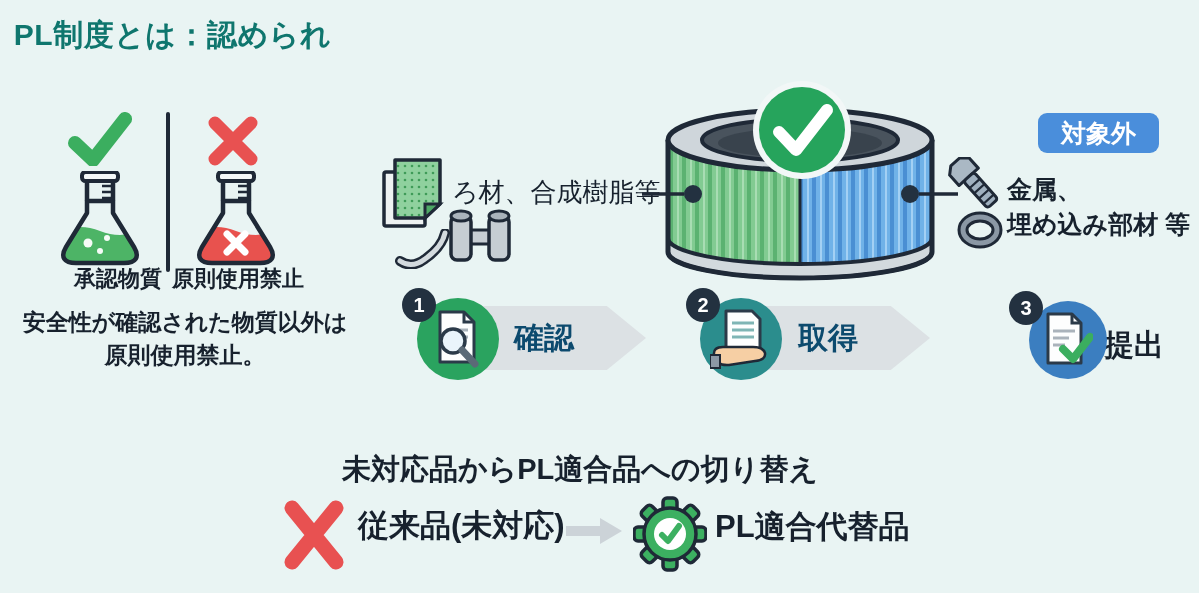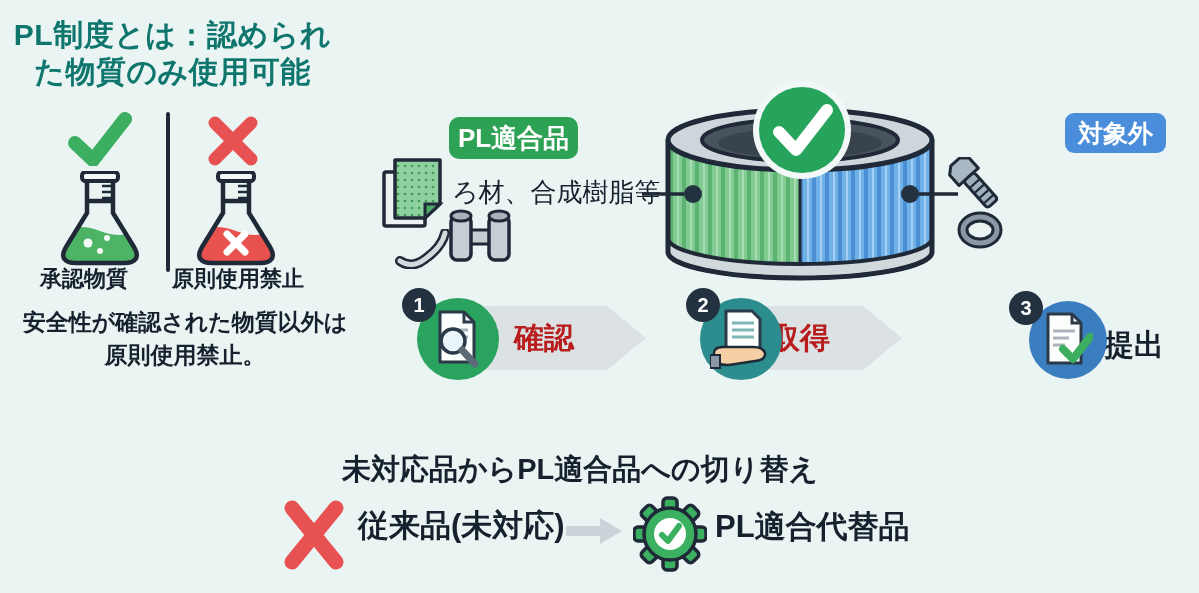--- a/index.html
+++ b/index.html
@@ -7,57 +7,56 @@
     position:relative;width:1199px;height:593px;overflow:hidden;
     background:#e9f4f3;
     font-family:"Liberation Sans","DejaVu Sans",sans-serif;
     color:#17212d;
   }
   .abs{position:absolute;}
   .ttl{font-weight:700;color:#0f766e;}
   
   .left-title{left:0;top:16px;width:345px;text-align:center;font-size:30px;line-height:37px;letter-spacing:.5px;}
   .divider{left:166px;top:112px;width:4px;height:160px;background:#1f2937;border-radius:2px;}
-  .flask-label{top:264px;text-align:left;font-size:22px;font-weight:700;}
+  .flask-label{top:264px;text-align:right;font-size:22px;font-weight:700;}
   .note{left:0;top:306px;width:370px;text-align:center;font-size:23px;line-height:33px;font-weight:700;}
   
   .right-title{left:380px;top:24px;width:815px;font-size:29px;white-space:nowrap;}
   .badge{height:42px;border-radius:10px;color:#ffffff;font-weight:700;display:flex;align-items:center;justify-content:center;}
   .badge-green{left:449px;top:117px;width:129px;background:#2ea254;font-size:26px;}
-  .badge-blue{left:1065px;top:113px;width:101px;height:40px;background:#4a8edb;font-size:25px;border-radius:9px;}
+  .badge-blue{left:1038px;top:113px;width:121px;height:40px;background:#4a8edb;font-size:25px;border-radius:9px;}
   .mat-label{left:452px;top:175px;font-size:26px;font-weight:400;white-space:nowrap;}
   .excl-label{left:1007px;top:172px;font-size:25px;line-height:35px;font-weight:700;white-space:nowrap;}
   
   .step-circle{border-radius:50%;display:flex;align-items:center;justify-content:center;}
   .c1{left:417px;top:298px;width:82px;height:82px;background:#2aa35f;}
   .c2{left:700px;top:298px;width:82px;height:82px;background:#2b8d8d;}
   .c3{left:1029px;top:301px;width:78px;height:78px;background:#3b7ec0;}
   .num-badge{width:34px;height:34px;border-radius:50%;background:#233140;color:#fff;
     font-size:20px;font-weight:700;display:flex;align-items:center;justify-content:center;z-index:5;}
   .banner{height:64px;background:#dce1e4;
     clip-path:polygon(0 0,78% 0,100% 50%,78% 100%,0 100%);
     display:flex;align-items:center;z-index:0;}
-  .banner span{padding-left:46px;font-size:30px;font-weight:700;color:#b91c1c;}
+  .banner span{padding-left:46px;font-size:30px;font-weight:700;color:#0c4a6e;}
   .b1{left:468px;top:306px;width:178px;}
-  .b2{left:724px;top:306px;width:178px;}
+  .b2{left:752px;top:306px;width:178px;}
   .step3-label{left:1104px;top:325px;font-size:30px;font-weight:700;}
   
   .bottom-title{left:280px;top:450px;width:600px;text-align:center;font-size:29px;font-weight:700;}
   .legacy-label{left:358px;top:505px;font-size:31px;font-weight:700;white-space:nowrap;}
   .replacement-label{left:715px;top:506px;font-size:31px;font-weight:700;white-space:nowrap;}
   .z2{z-index:2;}
 </style>
 </head>
 <body>
 
 <div class="canvas">
 
   <div class="abs ttl left-title">
     <div>PL制度とは：認められ</div>
-    <div>た物質のみ使用可能</div>
   </div>
 
   <svg class="abs" style="left:68px;top:112px" width="64" height="54">
     <path d="M7 31 L25 48 L57 7" fill="none" stroke="#3bae5f" stroke-width="14" stroke-linecap="round" stroke-linejoin="round"></path>
   </svg>
 
   <svg class="abs" style="left:206px;top:115px" width="54" height="52">
     <path d="M9 8 L45 44 M45 8 L9 44" fill="none" stroke="#e85151" stroke-width="13" stroke-linecap="round"></path>
   </svg>
 
@@ -97,21 +96,20 @@
 
   <div class="abs flask-label" style="left:40px;width:122px;">承認物質</div>
   <div class="abs flask-label" style="left:172px;width:132px;">原則使用禁止</div>
 
   <div class="abs note">
     <div>安全性が確認された物質以外は</div>
     <div>原則使用禁止。</div>
   </div>
 
 
-  <div class="abs badge badge-green">PL適合品</div>
 
   <svg class="abs" style="left:381px;top:156px" width="66" height="78" viewBox="0 0 66 78">
     <defs>
       <pattern id="dots" width="7" height="7" patternUnits="userSpaceOnUse">
         <rect width="7" height="7" fill="#8fd19e"></rect>
           <circle cx="3" cy="3" r="1.3" fill="#3f9b58"></circle>
       </pattern>
     </defs>
     <rect x="3" y="16" width="41" height="54" rx="2" fill="#eef2f2" stroke="#1f2937" stroke-width="3.5"></rect>
     <path d="M14 4 L59 4 L59 48 L44 62 L14 62 Z" fill="url(#dots)" stroke="#1f2937" stroke-width="3.5" stroke-linejoin="round"></path>
@@ -185,20 +183,24 @@
       <rect x="-7" y="-11" width="14" height="36" rx="3" fill="#9fb0bf" stroke="#1f2937" stroke-width="3"></rect>
       <path d="M-7 -2 L7 -2 M-7 5 L7 5 M-7 12 L7 12 M-7 19 L7 19" stroke="#1f2937" stroke-width="2.2"></path>
     </g>
   </svg>
 
   <svg class="abs" style="left:956px;top:210px" width="48" height="40" viewBox="0 0 48 40">
     <ellipse cx="24" cy="20" rx="17" ry="13" fill="none" stroke="#1f2937" stroke-width="11"></ellipse>
     <ellipse cx="24" cy="20" rx="17" ry="13" fill="none" stroke="#8b98a5" stroke-width="5"></ellipse>
   </svg>
 
+  <div class="abs excl-label">
+    <div>金属、</div>
+    <div>埋め込み部材 等</div>
+  </div>
 
   <div class="abs banner b1">
     <span>確認</span>
   </div>
   <div class="abs step-circle c1 z2">
     <svg width="52" height="62" viewBox="0 0 52 62">
       <path d="M8 4 L32 4 L42 14 L42 54 L8 54 Z" fill="#fdfefe" stroke="#2b3a49" stroke-width="3" stroke-linejoin="round"></path>
       <path d="M32 4 L32 14 L42 14" fill="none" stroke="#2b3a49" stroke-width="3"></path>
       <path d="M14 22 L36 22 M14 29 L36 29" stroke="#aab3bb" stroke-width="3"></path>
       <circle cx="21" cy="33" r="12" fill="#eaf4fb" stroke="#2b3a49" stroke-width="3.5"></circle>

